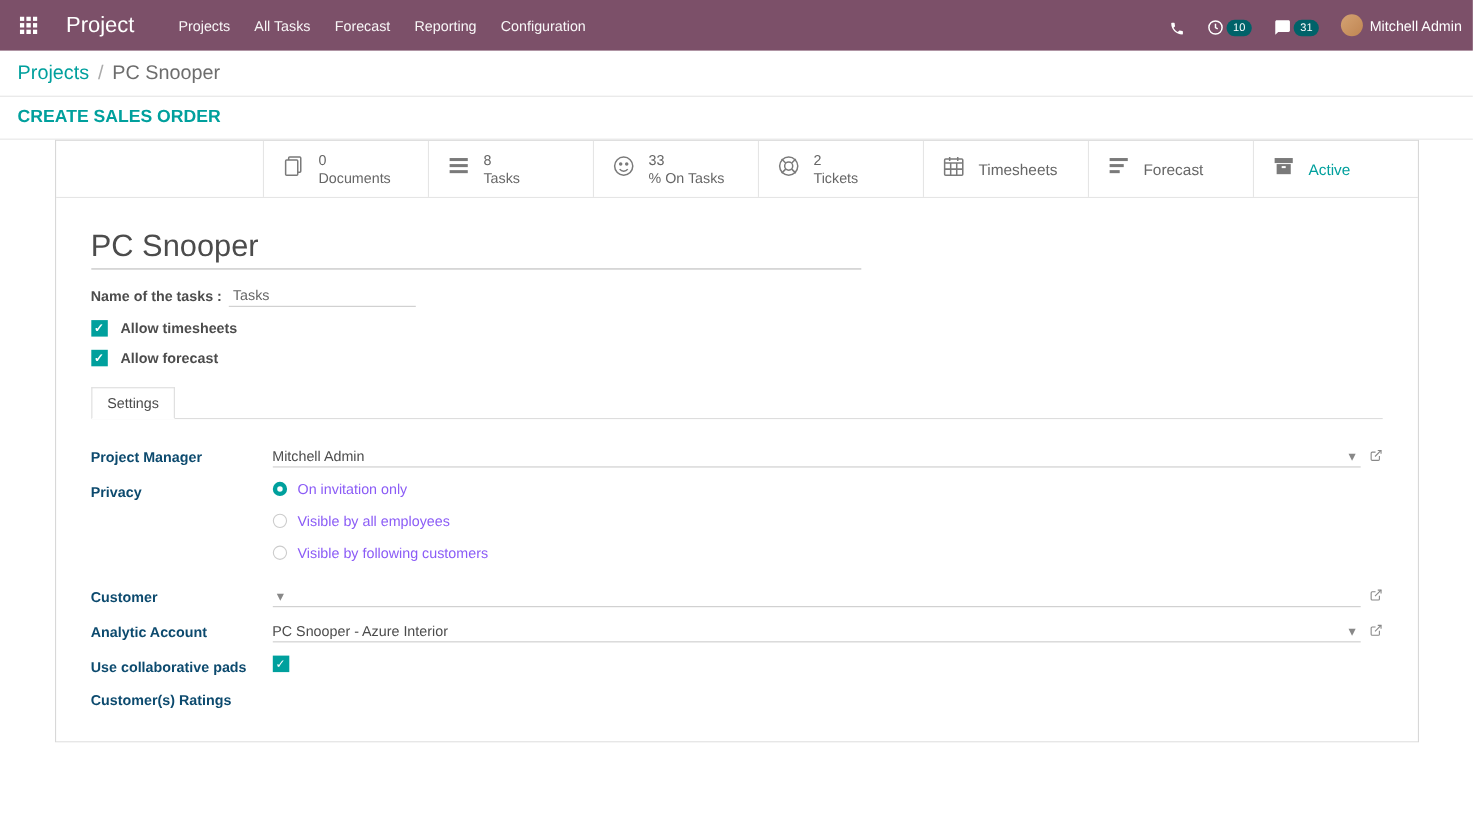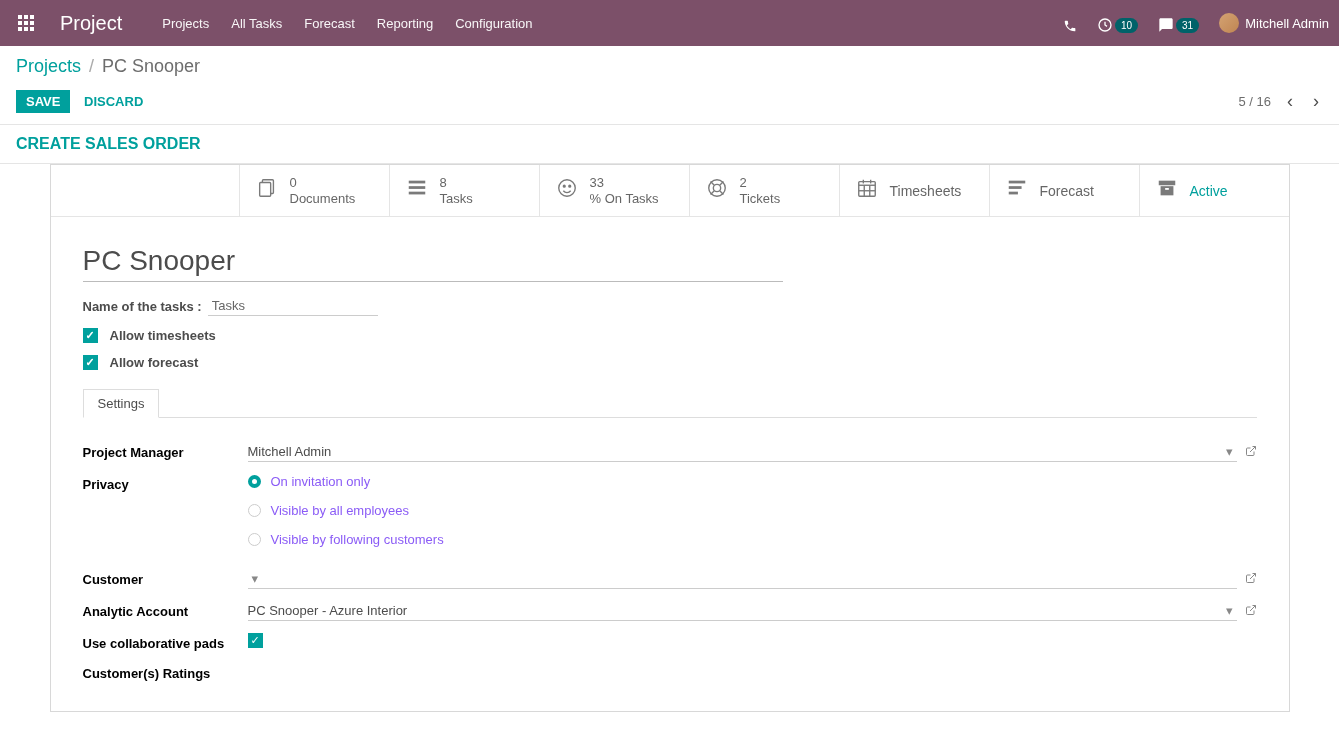--- a/index.html
+++ b/index.html
@@ -56,21 +56,21 @@
 .checkbox-row { margin-top: 12px; display: flex; align-items: center; gap: 12px; font-weight: bold; font-size: 13px; }
 .chk { width: 15px; height: 15px; background: #00a09d; display: inline-flex; align-items: center; justify-content: center; color: #fff; font-size: 11px; }
 
 
 .tabs { margin-top: 18px; border-bottom: 1px solid #ddd; }
 .tab { display: inline-block; border: 1px solid #ddd; border-bottom: 1px solid #fff; padding: 6px 14px; font-size: 13px; color: #4c4c4c; cursor: pointer; position: relative; top: 1px; background: #fff; }
 
 
 .settings { margin-top: 18px; }
 .field-row { display: flex; align-items: flex-start; padding: 6px 0; font-size: 13px; }
-.field-label { width: 165px; font-weight: bold; color: #000000; padding-top: 3px; }
+.field-label { width: 165px; font-weight: bold; color: #0c4a6e; padding-top: 3px; }
 .field-value { flex: 1; display: flex; align-items: center; }
 .m2o { flex: 1; border-bottom: 1px solid #ccc; display: flex; align-items: center; padding: 2px 0; }
 .m2o span.val { flex: 1; color: #4c4c4c; }
 .caret-down { color: #888; margin: 0 4px; cursor: pointer; }
 .ext-link { color: #888; margin-left: 8px; cursor: pointer; }
 
 .radio-col { display: flex; flex-direction: column; gap: 14px; }
 .radio-item { display: flex; align-items: center; gap: 10px; color: #8b5cf6; }
 .radio-dot { width: 13px; height: 13px; border-radius: 50%; border: 1px solid #ccc; display: inline-block; }
 .radio-dot.on { border: 4px solid #00a09d; width: 13px; height: 13px; }
@@ -127,31 +127,20 @@
     </div>
   </div>
 </div>
 
 <div class="control-panel">
   <div class="breadcrumb">
     <a href="#">Projects</a>
     <span class="sep">/</span>
     <span class="current">PC Snooper</span>
   </div>
-  <div class="cp-row">
-    <div>
-      <button class="btn btn-primary">SAVE</button>
-      <button class="btn btn-link">DISCARD</button>
-    </div>
-    <div class="pager">
-      <span>5 / 16</span>
-      <span class="pager-arrow">‹</span>
-      <span class="pager-arrow">›</span>
-    </div>
-  </div>
 </div>
 
 <div class="action-bar">
   <span class="action-link">CREATE SALES ORDER</span>
 </div>
 
 <div class="form-sheet">
 
   <div class="stat-buttons">
     <div class="stat-btn">

